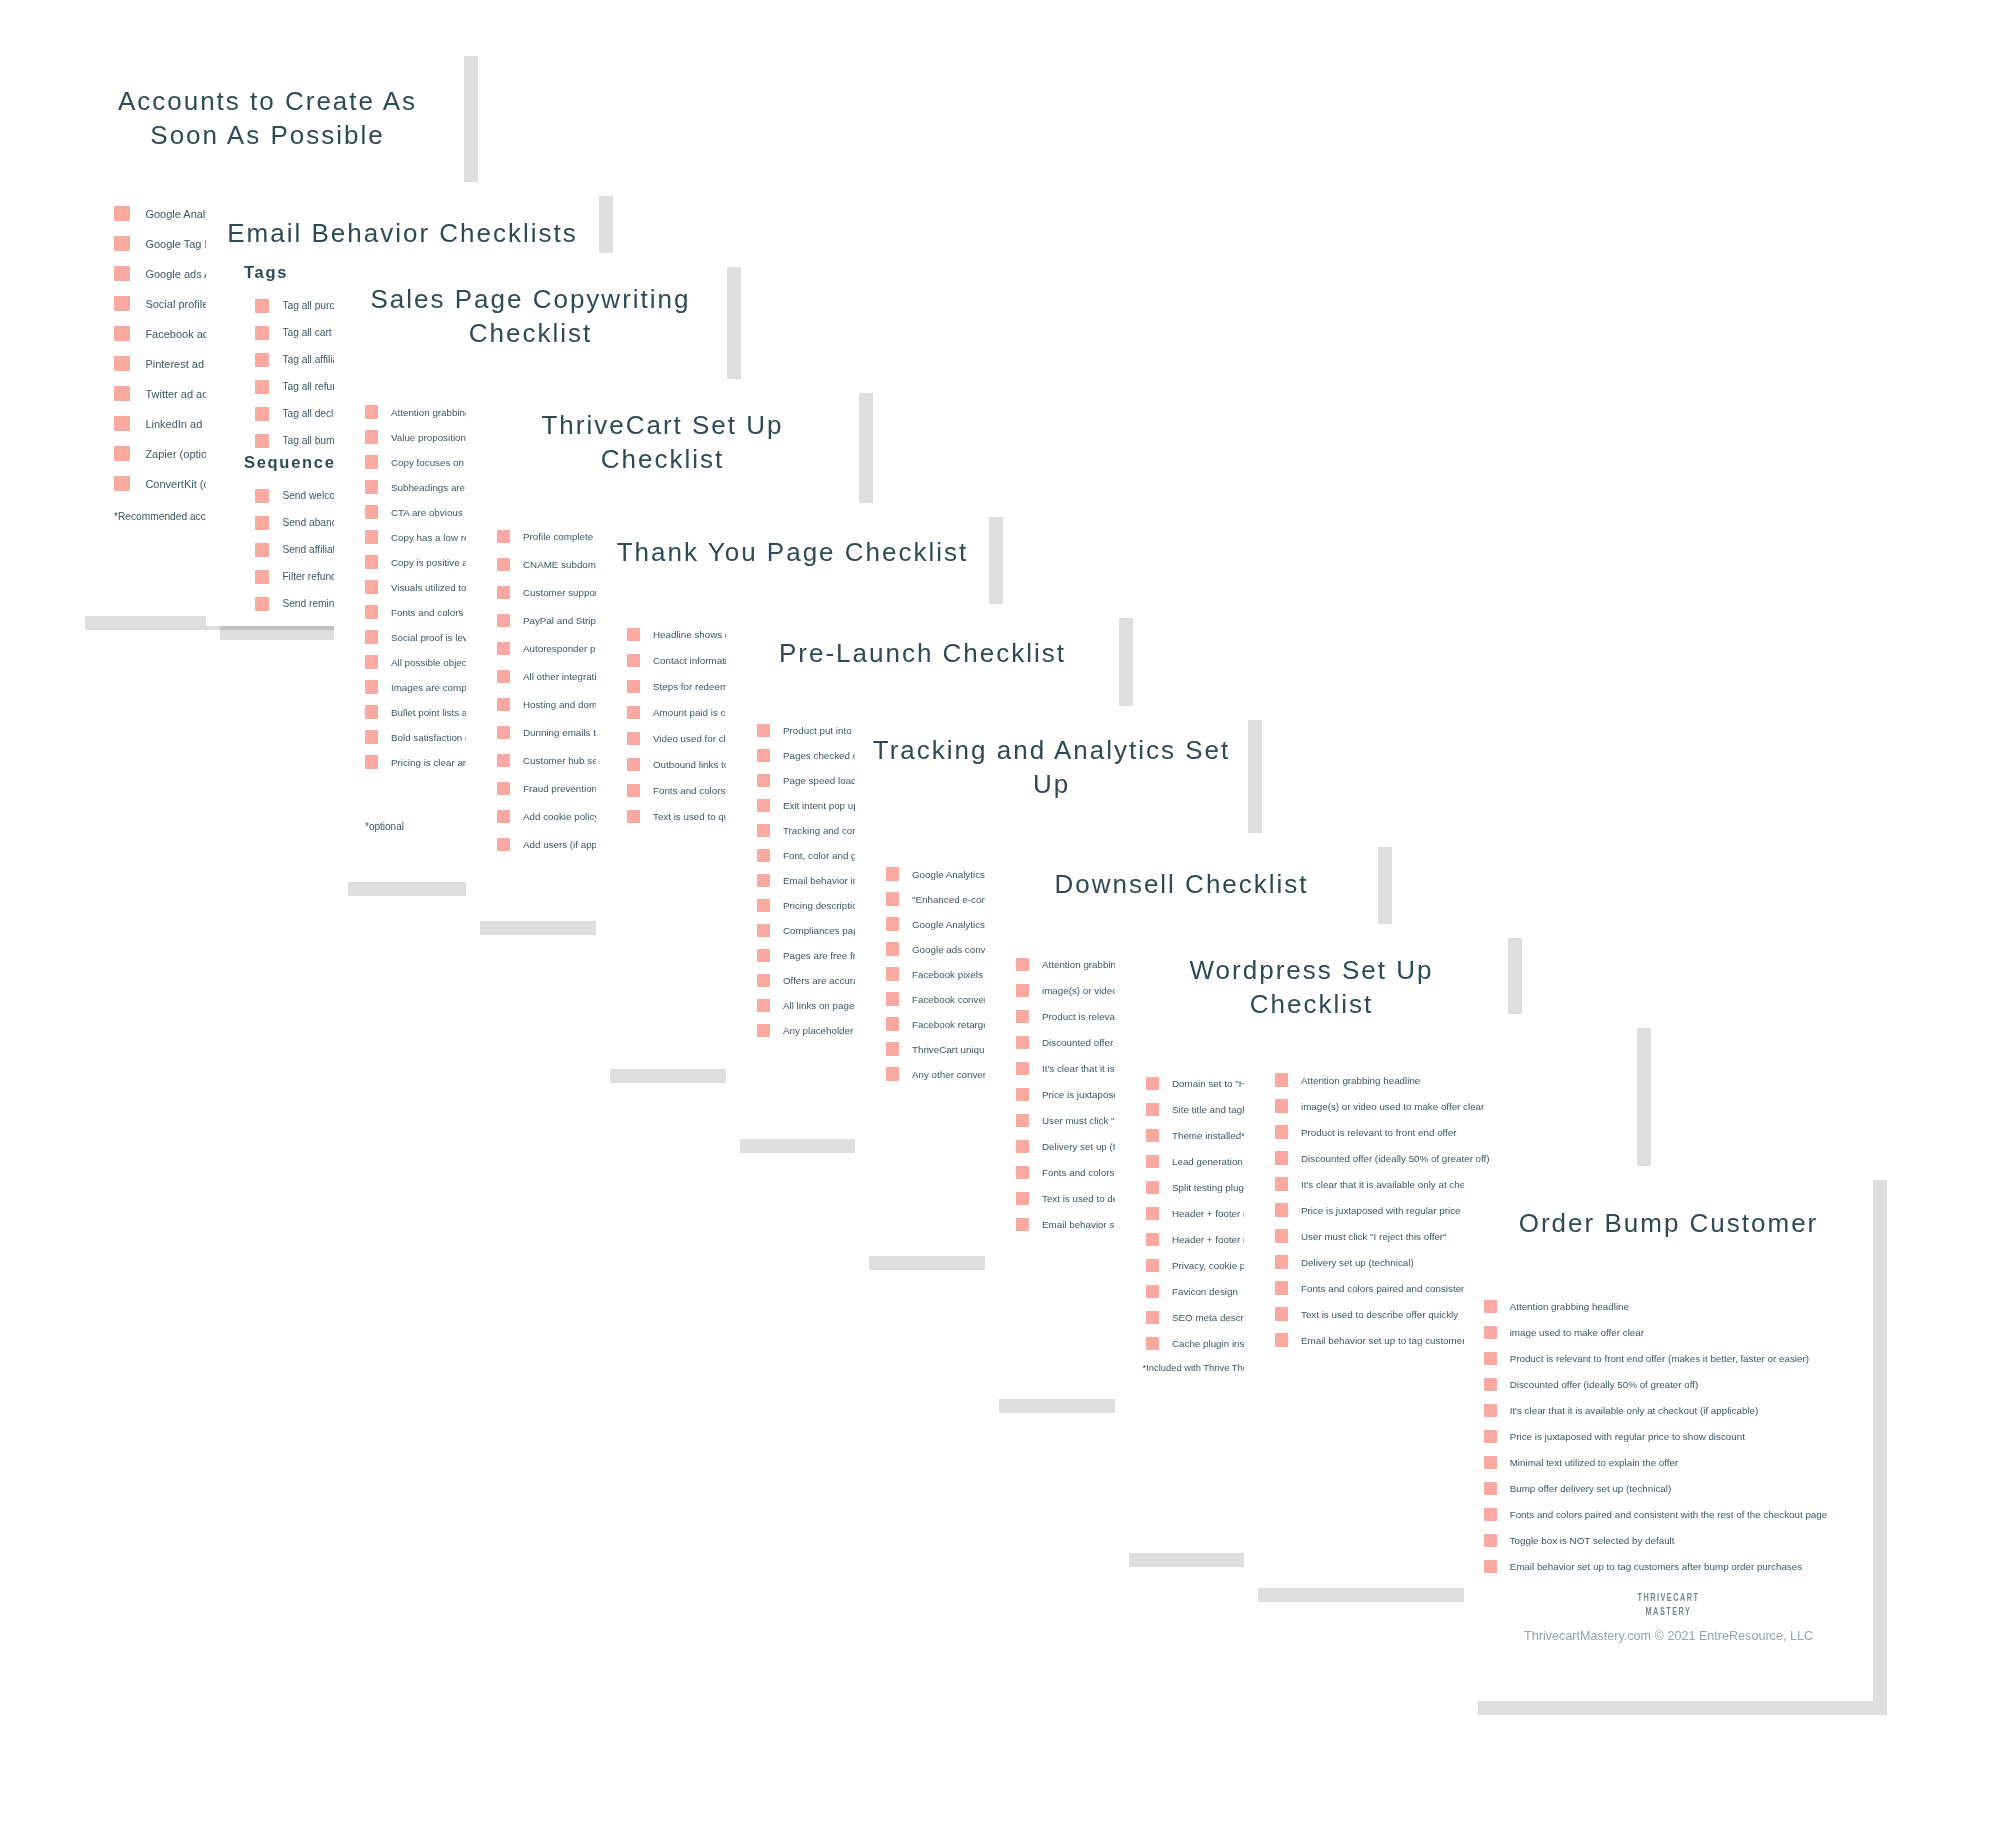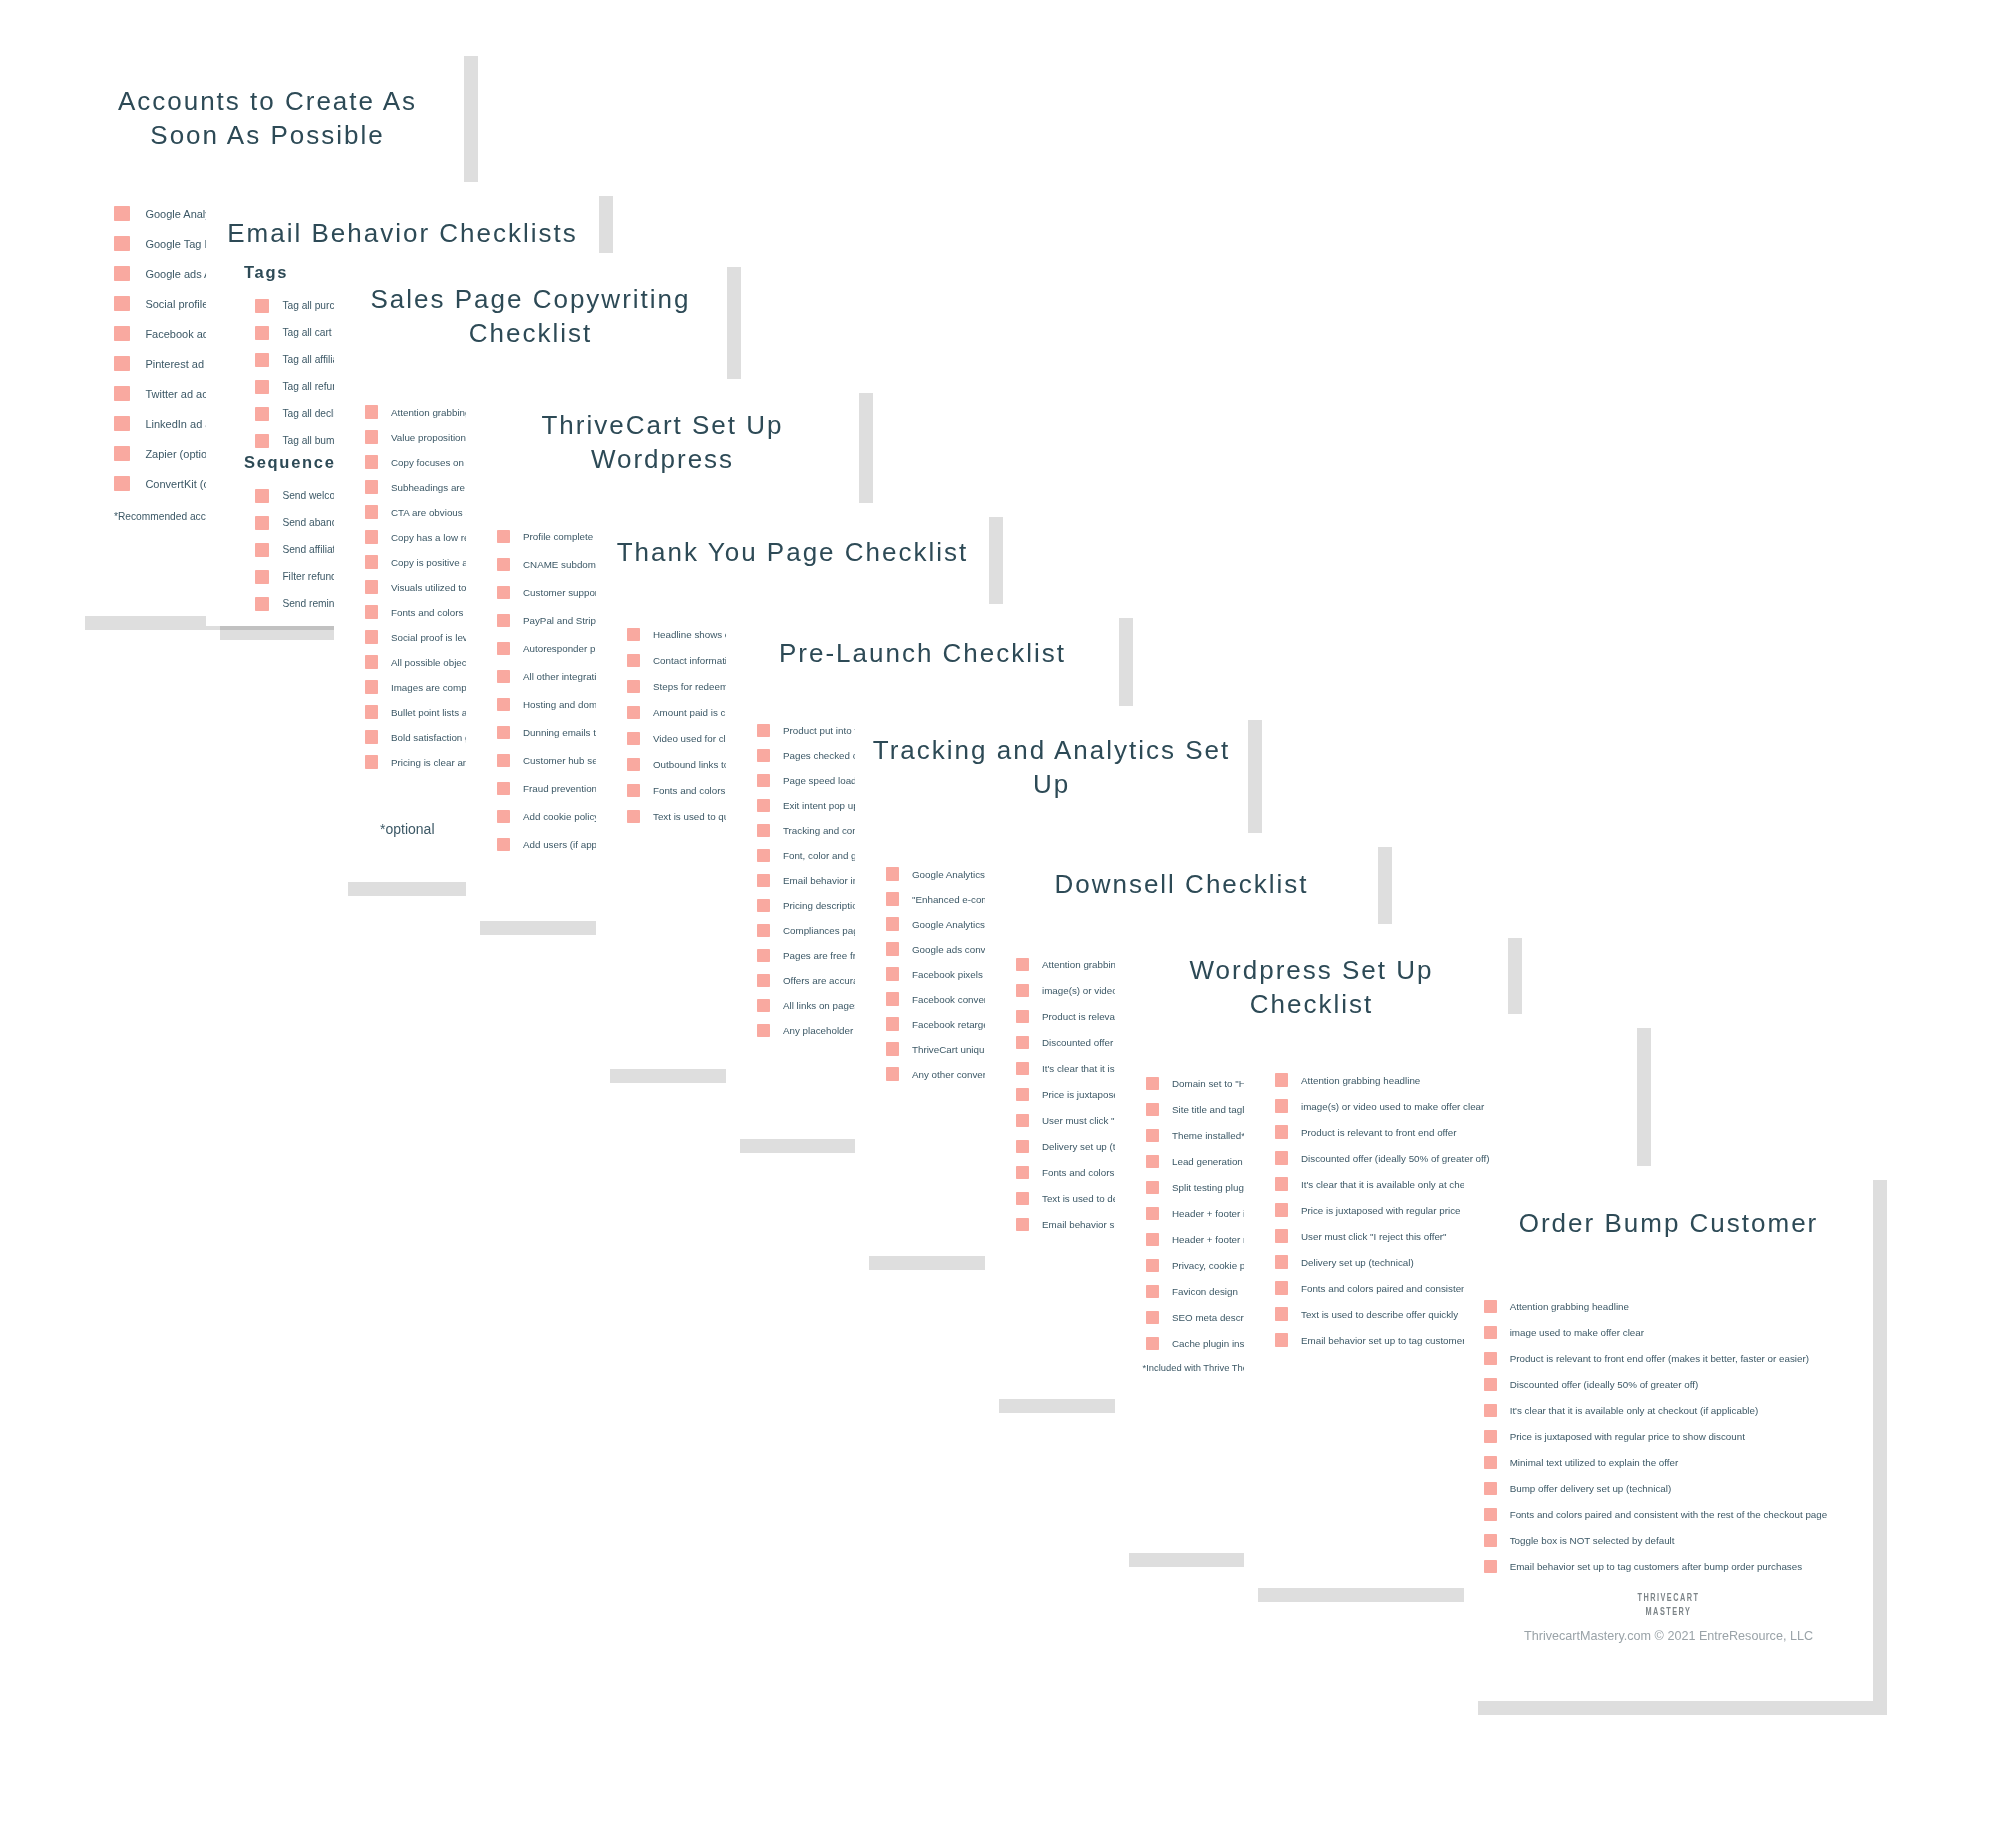--- a/index.html
+++ b/index.html
@@ -113,21 +113,21 @@
   #card-email .cbox { width: 14px; height: 14px; margin-right: 13.4px; }
   #card-email .item-label { font-size: 10.2px; }
 
   
   #card-sales { left: 334px; top: 253px; width: 393px; height: 629px; }
   #card-sales .card-title { padding-top: 30px; }
   #card-sales .items { margin: 49px 0 0 31px; }
   #card-sales .item { height: 25px; }
   #card-sales .cbox { width: 13.4px; height: 13.4px; margin-right: 12.6px; }
   #card-sales .item-label { font-size: 9.8px; }
-  #card-sales .note { position: absolute; left: 46px; top: 568px; font-size: 14px; }
+  #card-sales .note { position: absolute; left: 31px; top: 568px; font-size: 10px; }
 
   
   #card-thrivecart { left: 466px; top: 379px; width: 393px; height: 542px; }
   #card-thrivecart .card-title { padding-top: 30px; }
   #card-thrivecart .items { margin: 46px 0 0 31px; }
   #card-thrivecart .item { height: 28px; }
   #card-thrivecart .cbox { width: 13.4px; height: 13.4px; margin-right: 12.6px; }
   #card-thrivecart .item-label { font-size: 9.8px; }
 
   
@@ -361,21 +361,21 @@
             <span class="cbox"></span>
             <span class="item-label">Pricing is clear and offer is obvious</span>
           </li>
       </ul>
       <div class="note">*optional</div>
     </div>
   </div>
 
   <div class="card" id="card-thrivecart">
     <div class="card-inner">
-      <div class="card-title">ThriveCart Set Up Wordpress</div>
+      <div class="card-title">ThriveCart Set Up Checklist</div>
       <ul class="items">
         <li class="item">
             <span class="cbox"></span>
             <span class="item-label">Profile complete (Logo, Address etc.)</span>
           </li>
         <li class="item">
             <span class="cbox"></span>
             <span class="item-label">CNAME subdomain chosen</span>
           </li>
         <li class="item">

